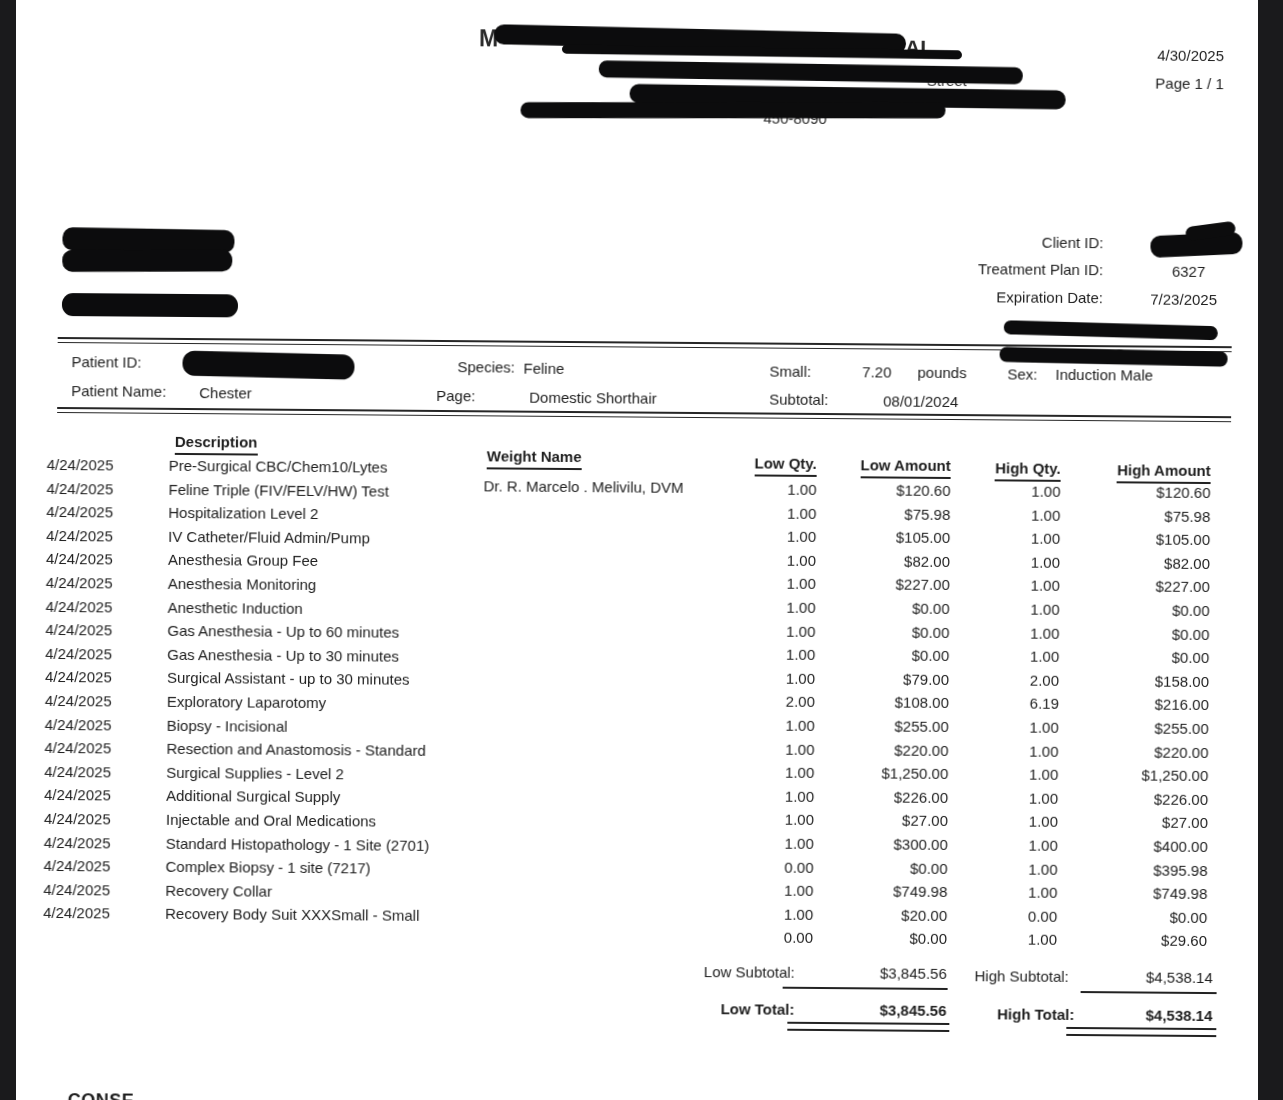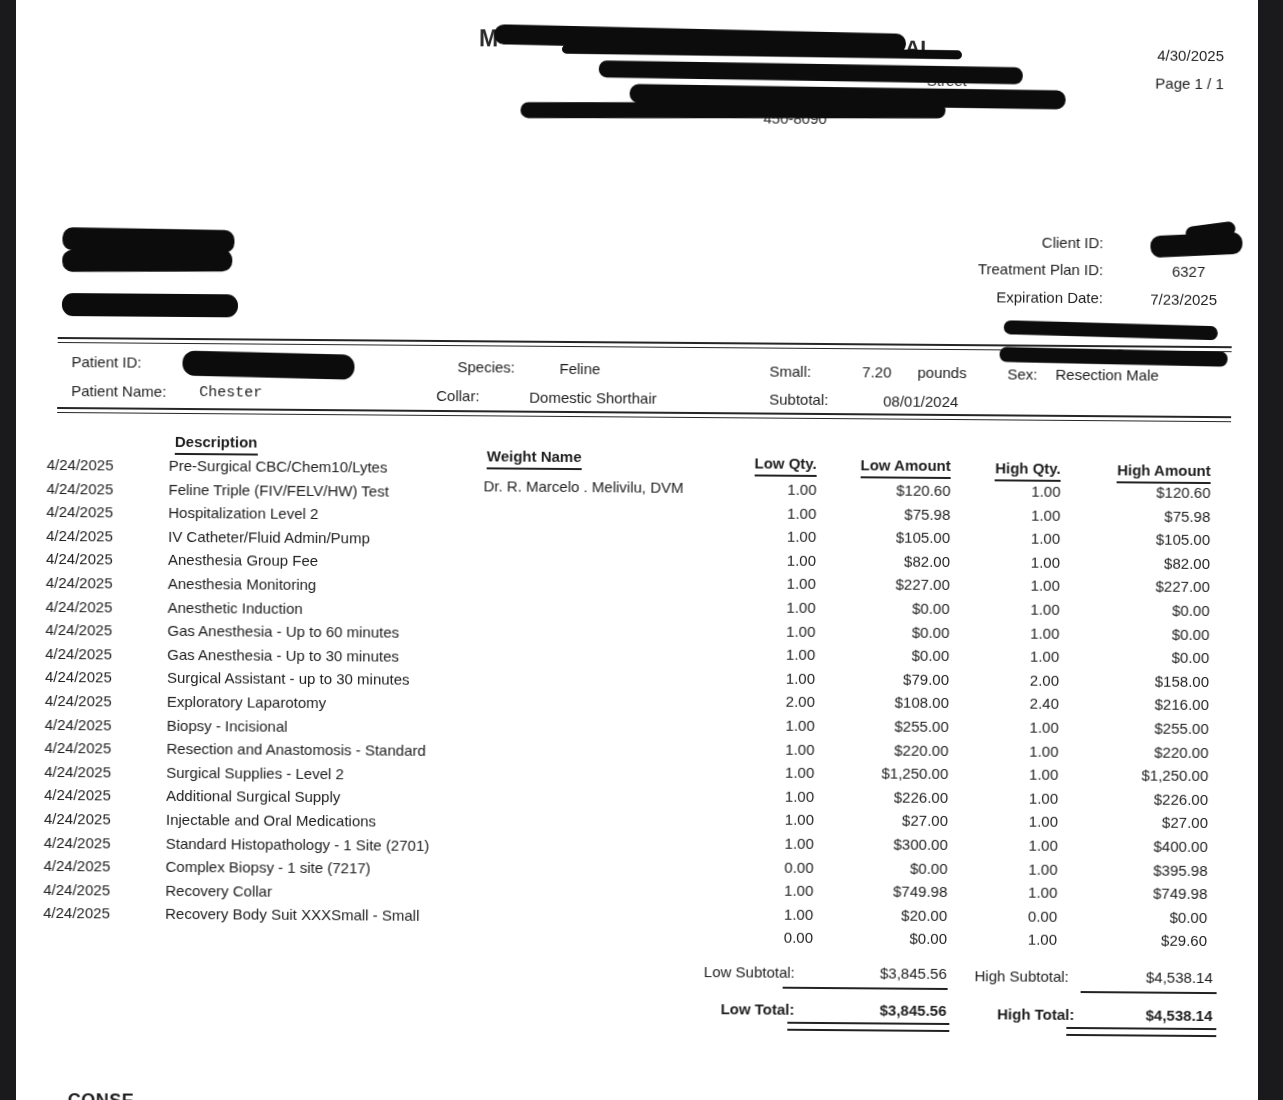--- a/index.html
+++ b/index.html
@@ -88,32 +88,32 @@
     <div class="bar" style="left:1000px; top:341px; width:228px; height:15px; border-radius:7px; transform:rotate(0.8deg);"></div>
 
     <div class="rule" style="left:58px; top:337px; width:1174px; height:2px;"></div>
     <div class="rule" style="left:58px; top:342px; width:1174px; height:1px;"></div>
     <div class="rule" style="left:58px; top:407px; width:1174px; height:2px;"></div>
     <div class="rule" style="left:58px; top:412px; width:1174px; height:1px;"></div>
 
     <div class="abs t15" style="left:72px; top:352px;">Patient ID:</div>
     <div class="bar" style="left:183px; top:351px; width:172px; height:25px; border-radius:12px; transform:rotate(1deg);"></div>
     <div class="abs t15" style="left:72px; top:381px;">Patient Name:</div>
-    <div class="abs t15" style="left:200px; top:382px;font-family:Liberation Mono, monospace;">Chester</div>
+    <div class="abs t15" style="left:200px; top:382px;">Chester</div>
 
     <div class="abs t15" style="left:458px; top:354px;">Species:</div>
-    <div class="abs t15" style="left:560px; top:355px;">Feline</div>
-    <div class="abs t15" style="left:437px; top:383px;">Collar:</div>
+    <div class="abs t15" style="left:524px; top:355px;">Feline</div>
+    <div class="abs t15" style="left:437px; top:383px;">Page:</div>
     <div class="abs t15" style="left:530px; top:384px;">Domestic Shorthair</div>
 
     <div class="abs t15" style="left:770px; top:356px;">Small:</div>
     <div class="abs t15 right" style="left:840px; top:356px; width:52px;">7.20</div>
     <div class="abs t15" style="left:918px; top:356px;">pounds</div>
     <div class="abs t15" style="left:1008px; top:357px;">Sex:</div>
-    <div class="abs t15" style="left:1056px; top:357px;">Resection Male</div>
+    <div class="abs t15" style="left:1056px; top:357px;">Induction Male</div>
     <div class="abs t15" style="left:770px; top:384px;">Subtotal:</div>
     <div class="abs t15" style="left:884px; top:385px;">08/01/2024</div>
 
     <div class="abs t15" style="left:176px; top:431px;"><span class="hdr">Description</span></div>
     <div class="abs t15" style="left:488px; top:443px;"><span class="hdr">Weight Name</span></div>
     <div class="abs t15 right" style="left:700px; top:448px; width:118px;"><span class="hdr">Low Qty.</span></div>
     <div class="abs t15 right" style="left:802px; top:449px; width:150px;"><span class="hdr">Low Amount</span></div>
     <div class="abs t15 right" style="left:952px; top:451px; width:110px;"><span class="hdr">High Qty.</span></div>
     <div class="abs t15 right" style="left:1064px; top:452px; width:148px;"><span class="hdr">High Amount</span></div>
 
@@ -200,21 +200,21 @@
           <span class="c-lowamt">$79.00</span>
           <span class="c-highqty">2.00</span>
           <span class="c-highamt">$158.00</span>
         </div>
 
         <div class="t-row">
           <span class="c-date">4/24/2025</span>
           <span class="c-desc">Surgical Assistant - up to 30 minutes</span>
           <span class="c-lowqty">2.00</span>
           <span class="c-lowamt">$108.00</span>
-          <span class="c-highqty">2.40</span>
+          <span class="c-highqty">6.19</span>
           <span class="c-highamt">$216.00</span>
         </div>
 
         <div class="t-row">
           <span class="c-date">4/24/2025</span>
           <span class="c-desc">Exploratory Laparotomy</span>
           <span class="c-lowqty">1.00</span>
           <span class="c-lowamt">$255.00</span>
           <span class="c-highqty">1.00</span>
           <span class="c-highamt">$255.00</span>

